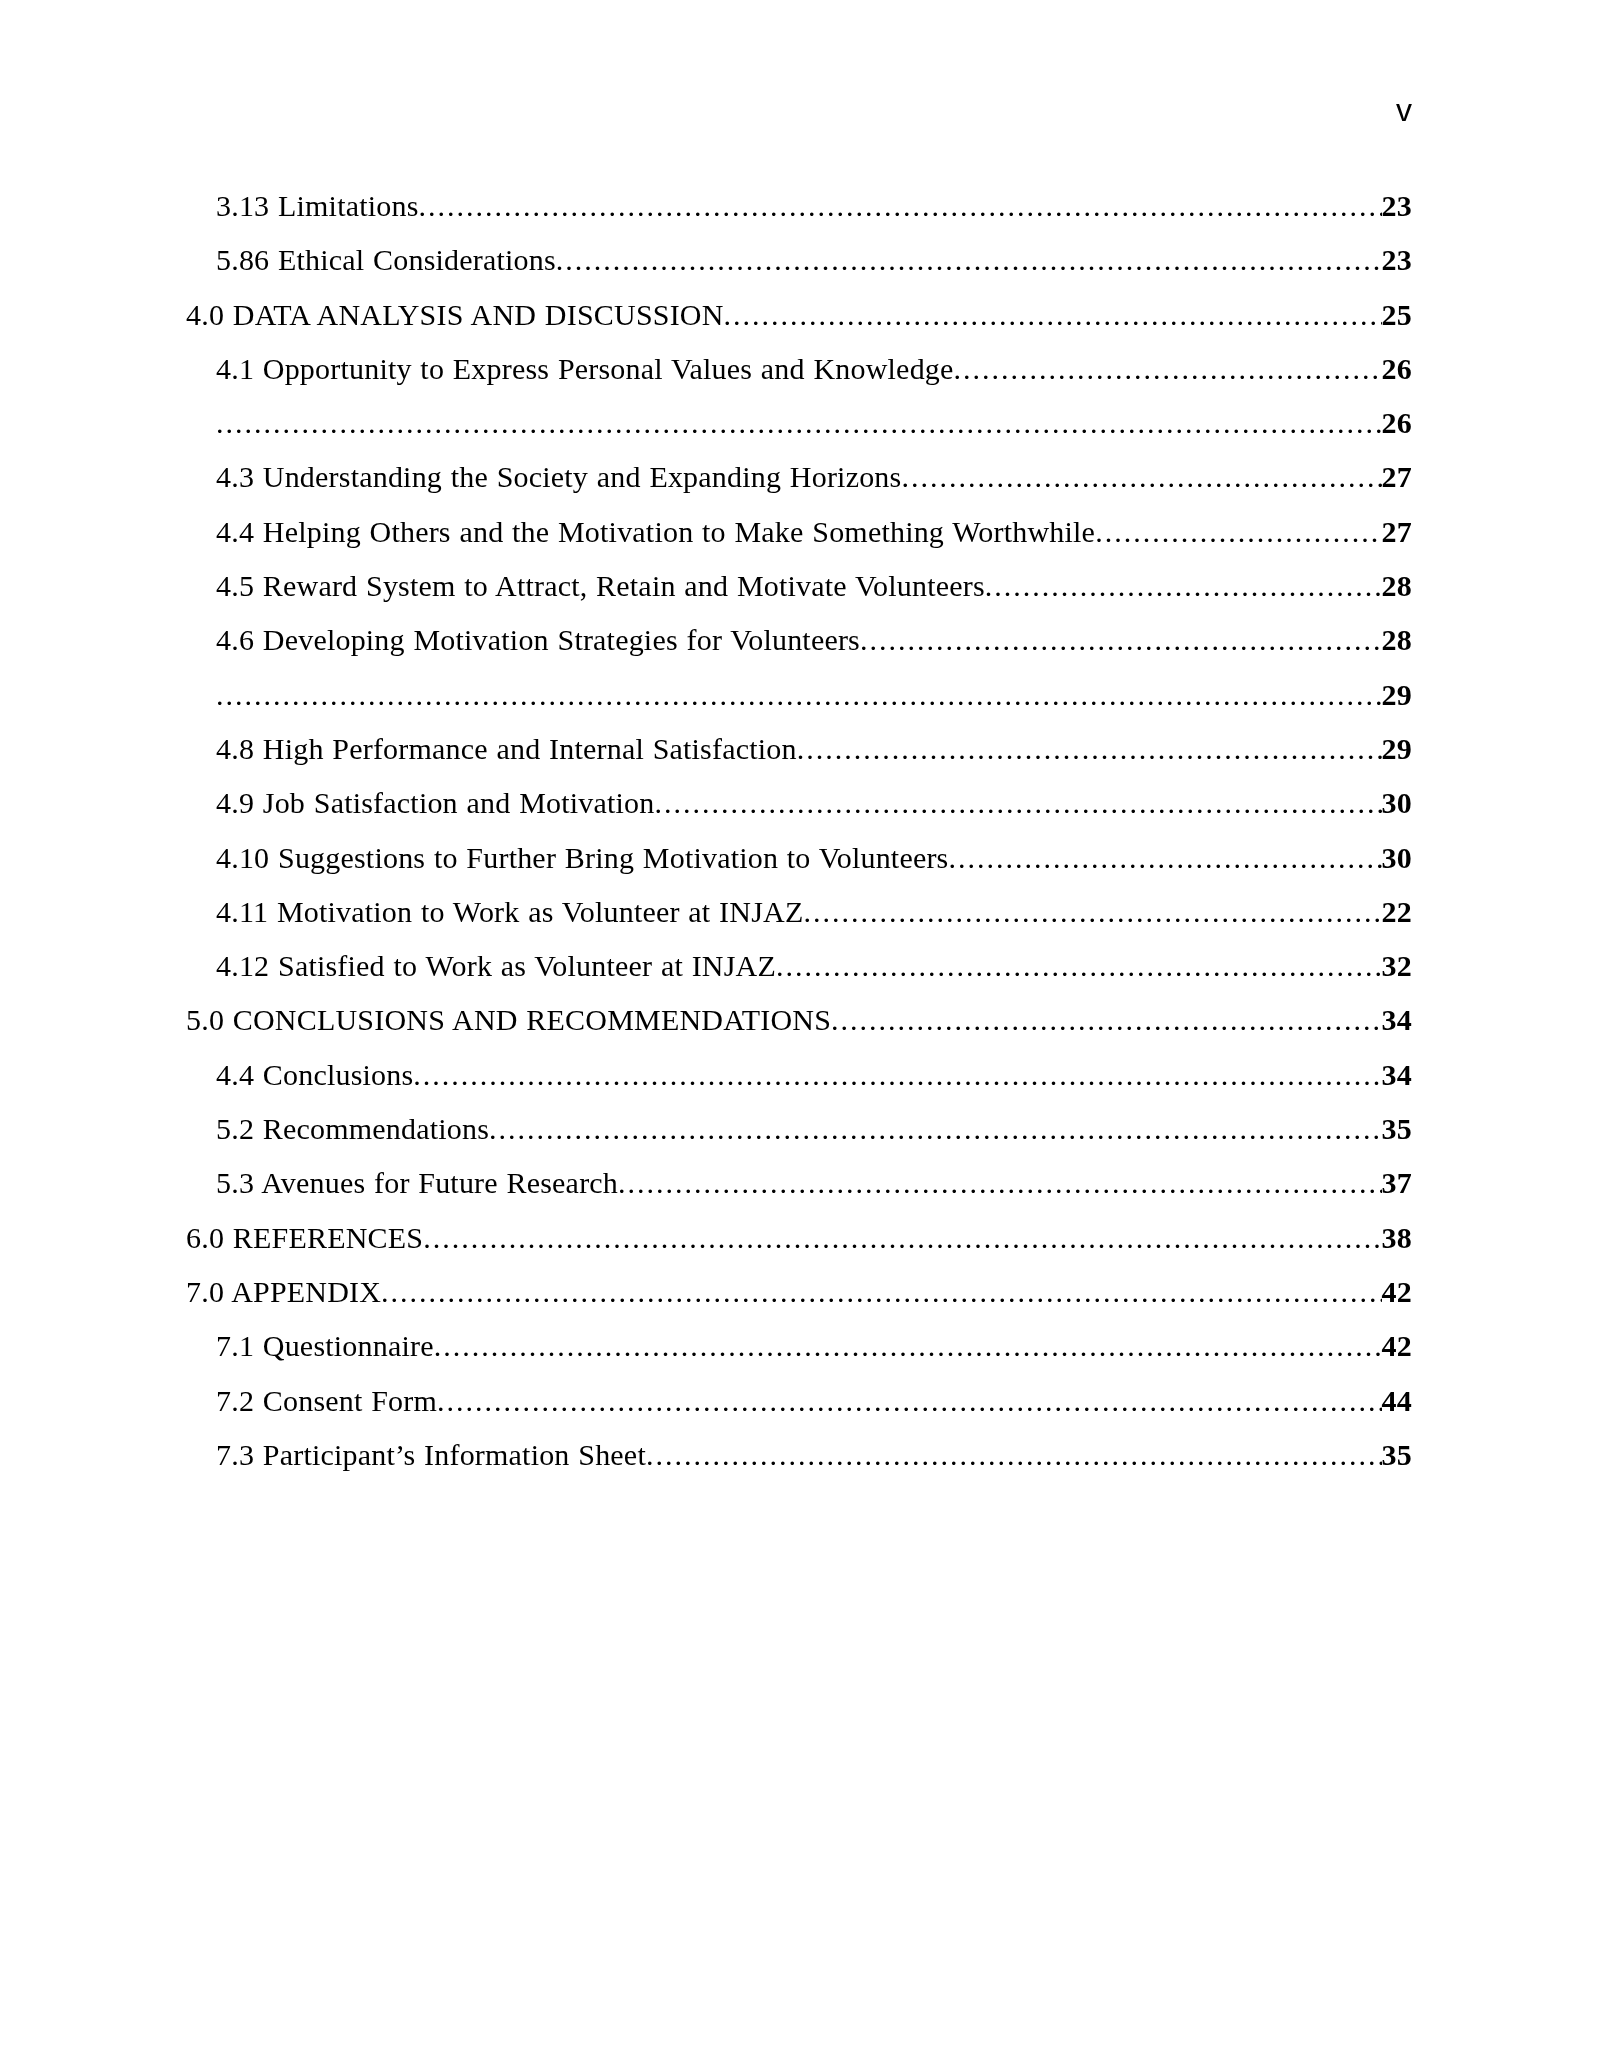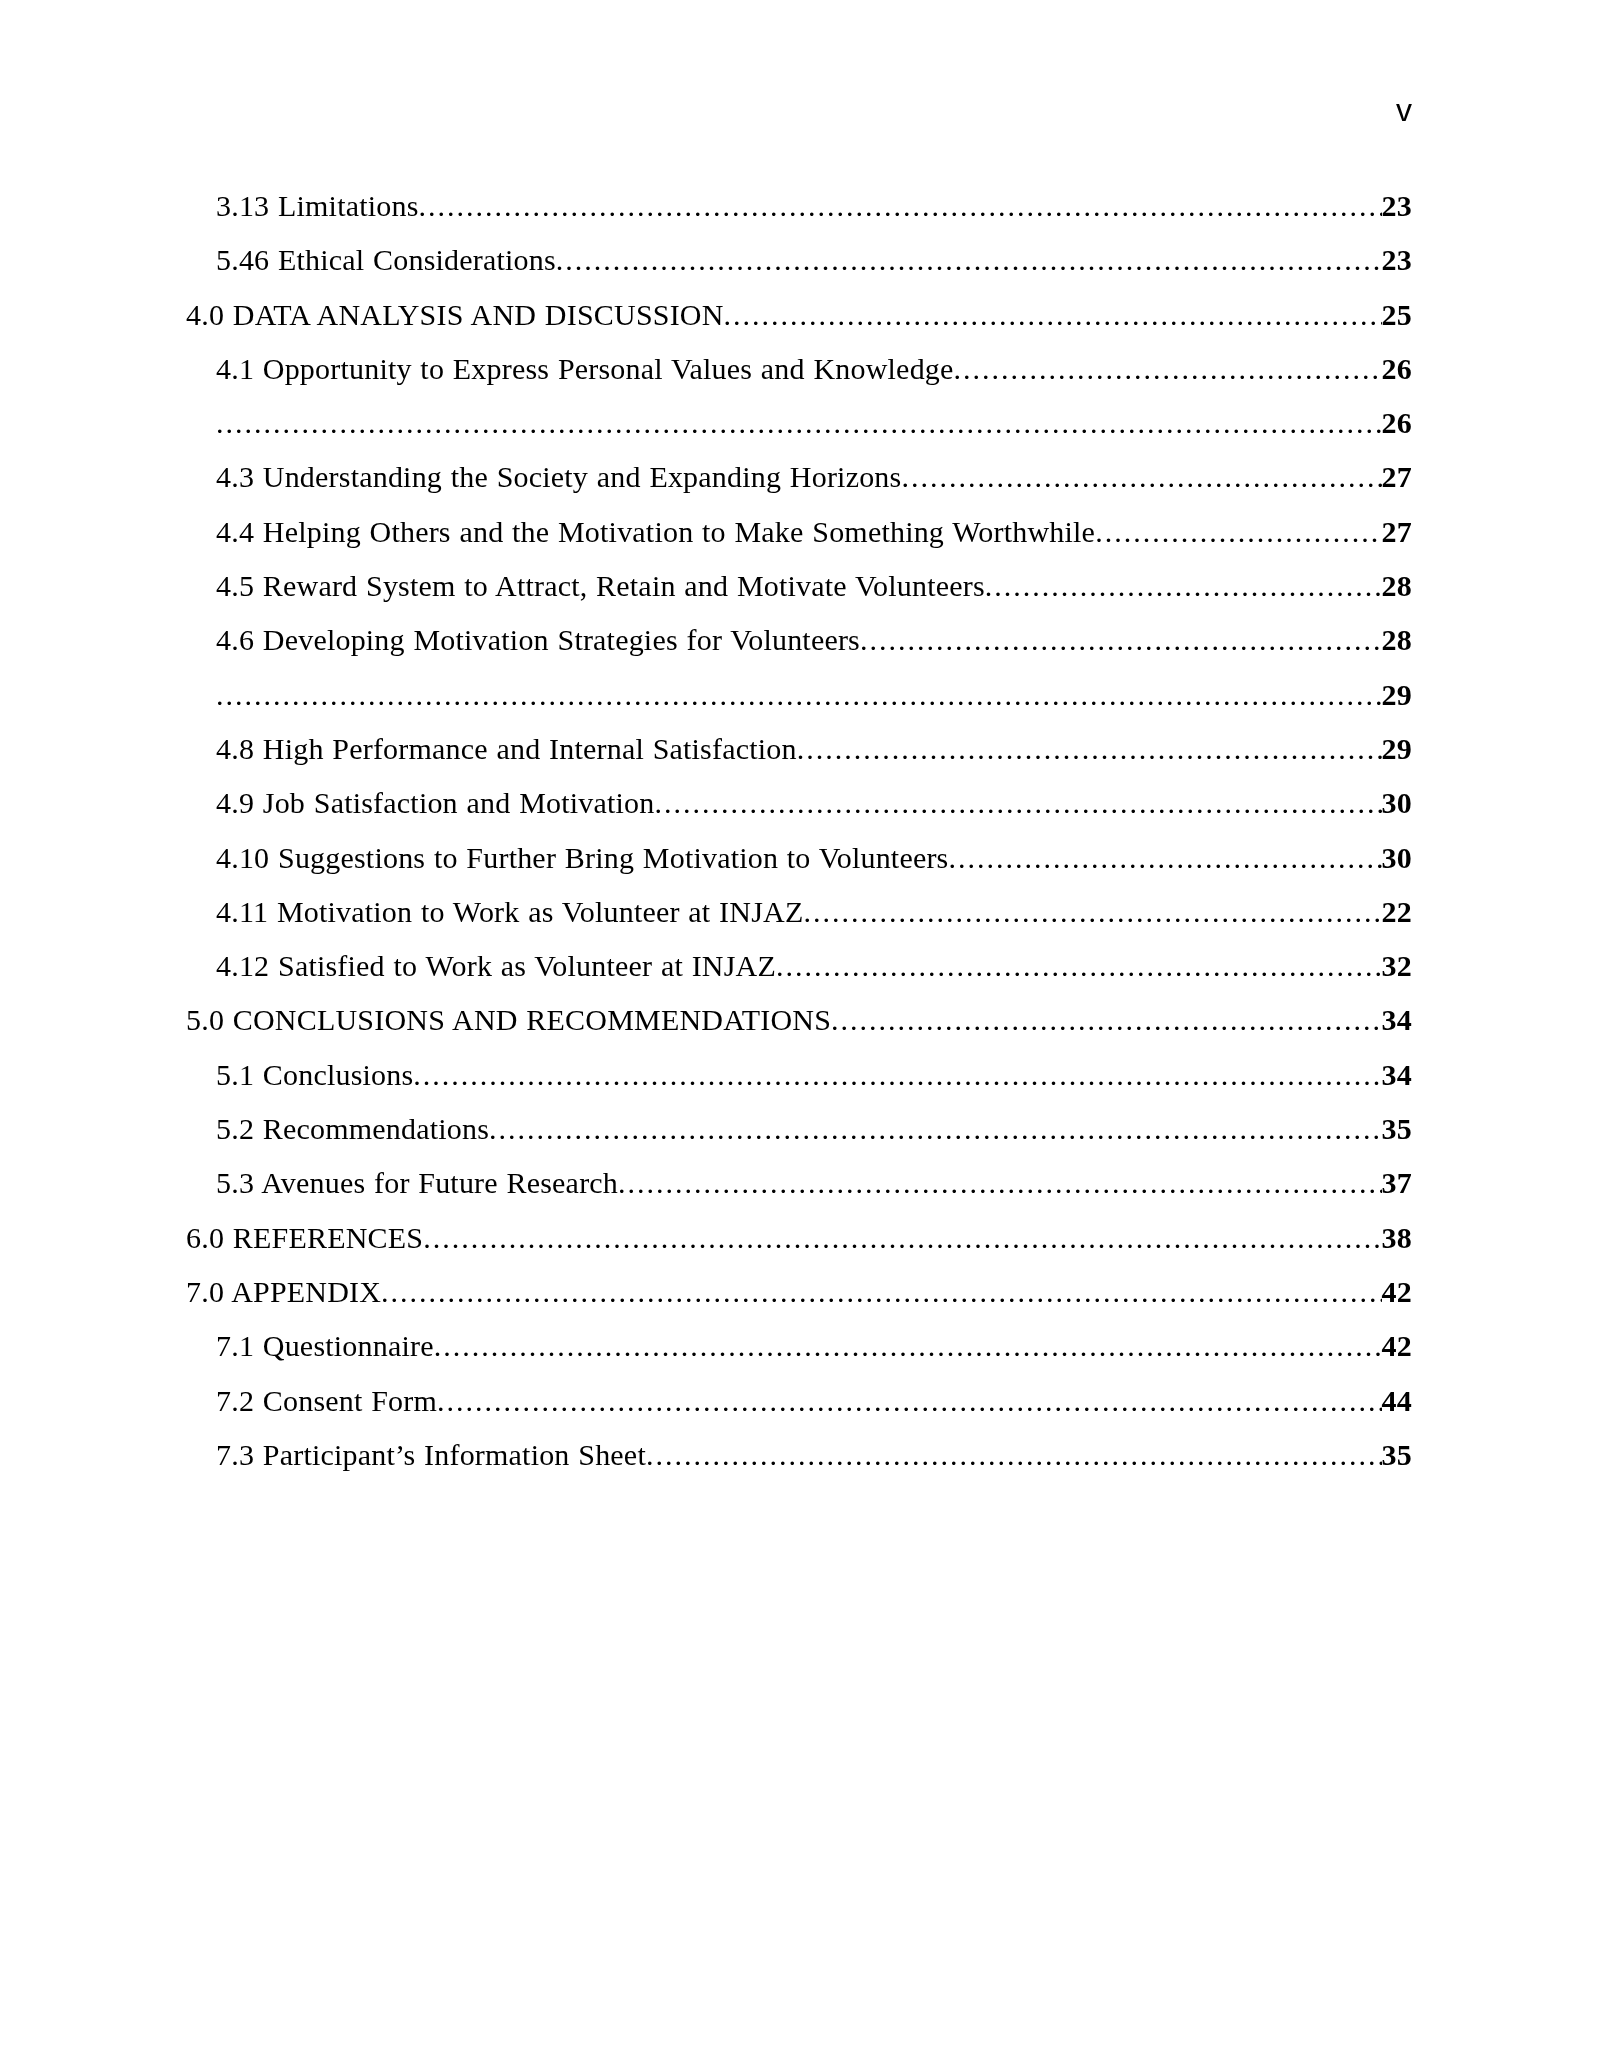--- a/index.html
+++ b/index.html
@@ -65,21 +65,21 @@
 <div class="page">
   <div class="pagenum">v</div>
 
   <div class="toc" id="toc">
       <div class="toc-row sub">
     <span class="toc-title">3.13 Limitations</span>
     <span class="toc-leader"></span>
     <span class="toc-page">23</span>
   </div>
       <div class="toc-row sub">
-    <span class="toc-title">5.46 Ethical Considerations</span>
+    <span class="toc-title">5.86 Ethical Considerations</span>
     <span class="toc-leader"></span>
     <span class="toc-page">23</span>
   </div>
       <div class="toc-row">
     <span class="toc-title">4.0 DATA ANALYSIS AND DISCUSSION</span>
     <span class="toc-leader"></span>
     <span class="toc-page">25</span>
   </div>
       <div class="toc-row sub">
     <span class="toc-title">4.1 Opportunity to Express Personal Values and Knowledge</span>
@@ -138,21 +138,21 @@
     <span class="toc-title">4.12 Satisfied to Work as Volunteer at INJAZ</span>
     <span class="toc-leader"></span>
     <span class="toc-page">32</span>
   </div>
       <div class="toc-row">
     <span class="toc-title">5.0 CONCLUSIONS AND RECOMMENDATIONS</span>
     <span class="toc-leader"></span>
     <span class="toc-page">34</span>
   </div>
       <div class="toc-row sub">
-    <span class="toc-title">5.1 Conclusions</span>
+    <span class="toc-title">4.4 Conclusions</span>
     <span class="toc-leader"></span>
     <span class="toc-page">34</span>
   </div>
       <div class="toc-row sub">
     <span class="toc-title">5.2 Recommendations</span>
     <span class="toc-leader"></span>
     <span class="toc-page">35</span>
   </div>
       <div class="toc-row sub">
     <span class="toc-title">5.3 Avenues for Future Research</span>

